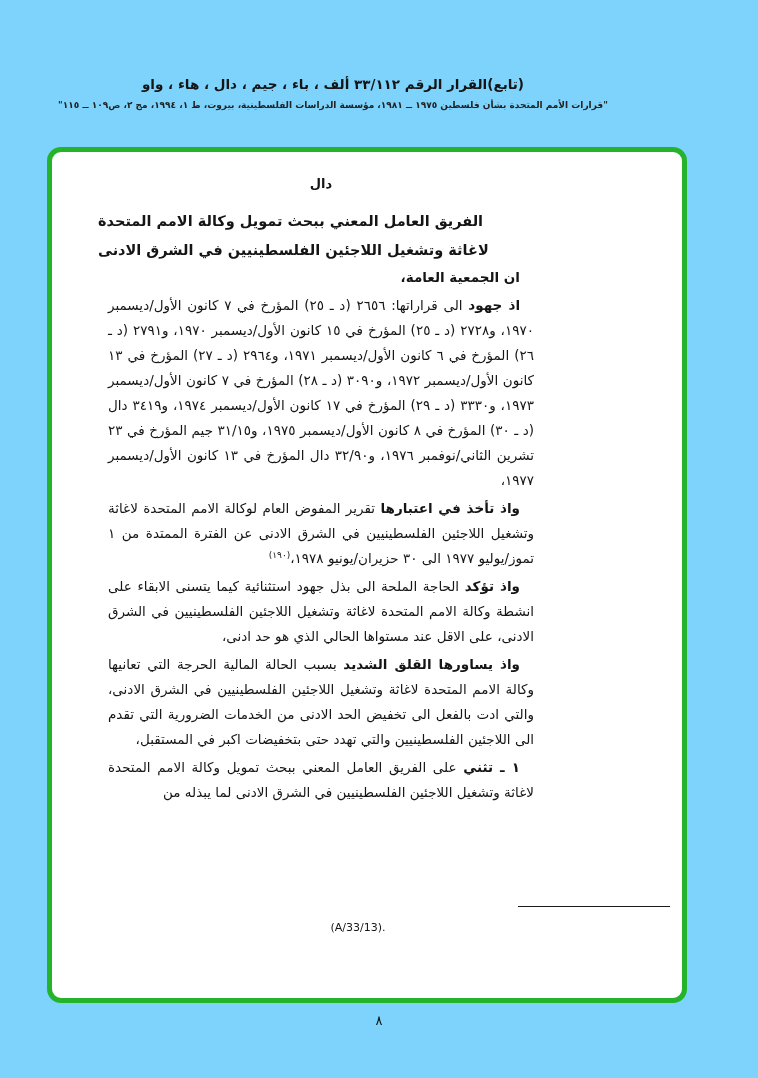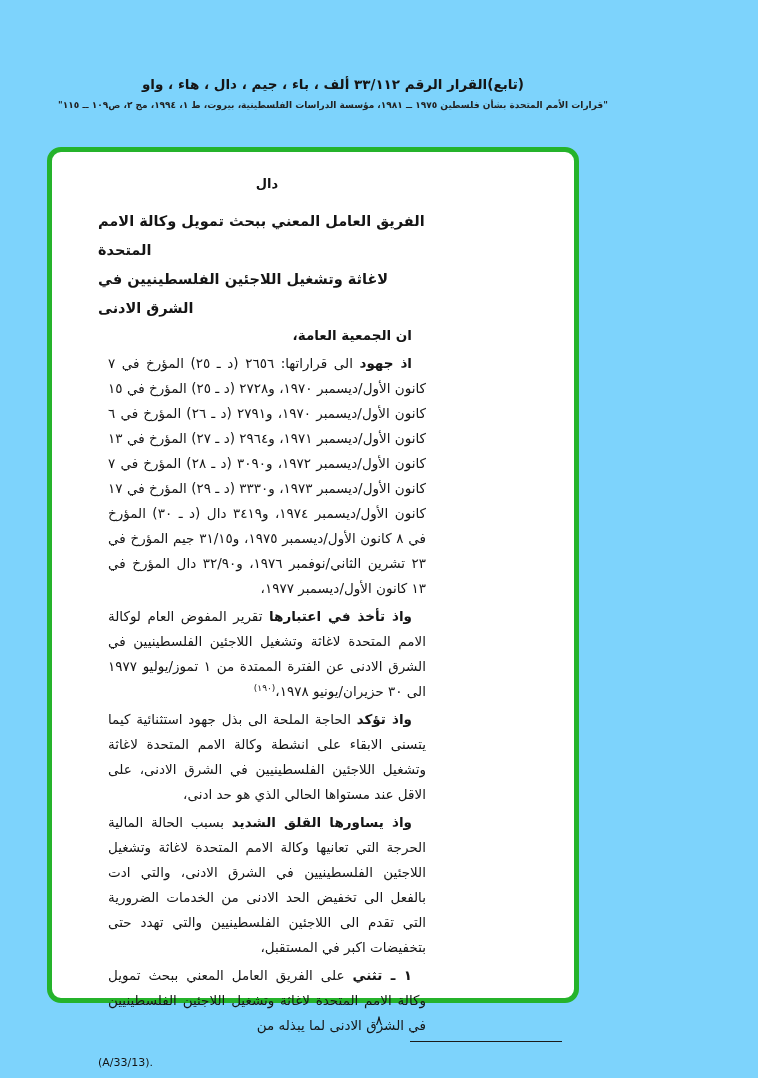--- a/index.html
+++ b/index.html
@@ -35,21 +35,21 @@
     font-size: 9px;
     font-weight: bold;
     color: #222;
   }
   
   .frame {
     box-sizing: border-box;
     position: absolute;
     top: 147px;
     left: 47px;
-    width: 532px;
+    width: 640px;
     height: 856px;
     border: 5px solid #25b32b;
     border-radius: 14px;
     background: #ffffff;
     display: flex;
     flex-direction: column;
     padding: 16px 10px 60px 46px;
   }
   .main-col {
     direction: rtl;
@@ -93,21 +93,21 @@
     margin-bottom: 10px;
   }
   .fn {
     font-size: 11px;
     line-height: 21px;
     text-align: right;
   }
   .fn-cont {
     display: block;
     direction: ltr;
-    text-align: left;
+    text-align: center;
     margin-right: 52px;
   }
   
   .page-number {
     position: absolute;
     left: 0;
     right: 0;
     bottom: 50px;
     text-align: center;
     font-size: 13px;

